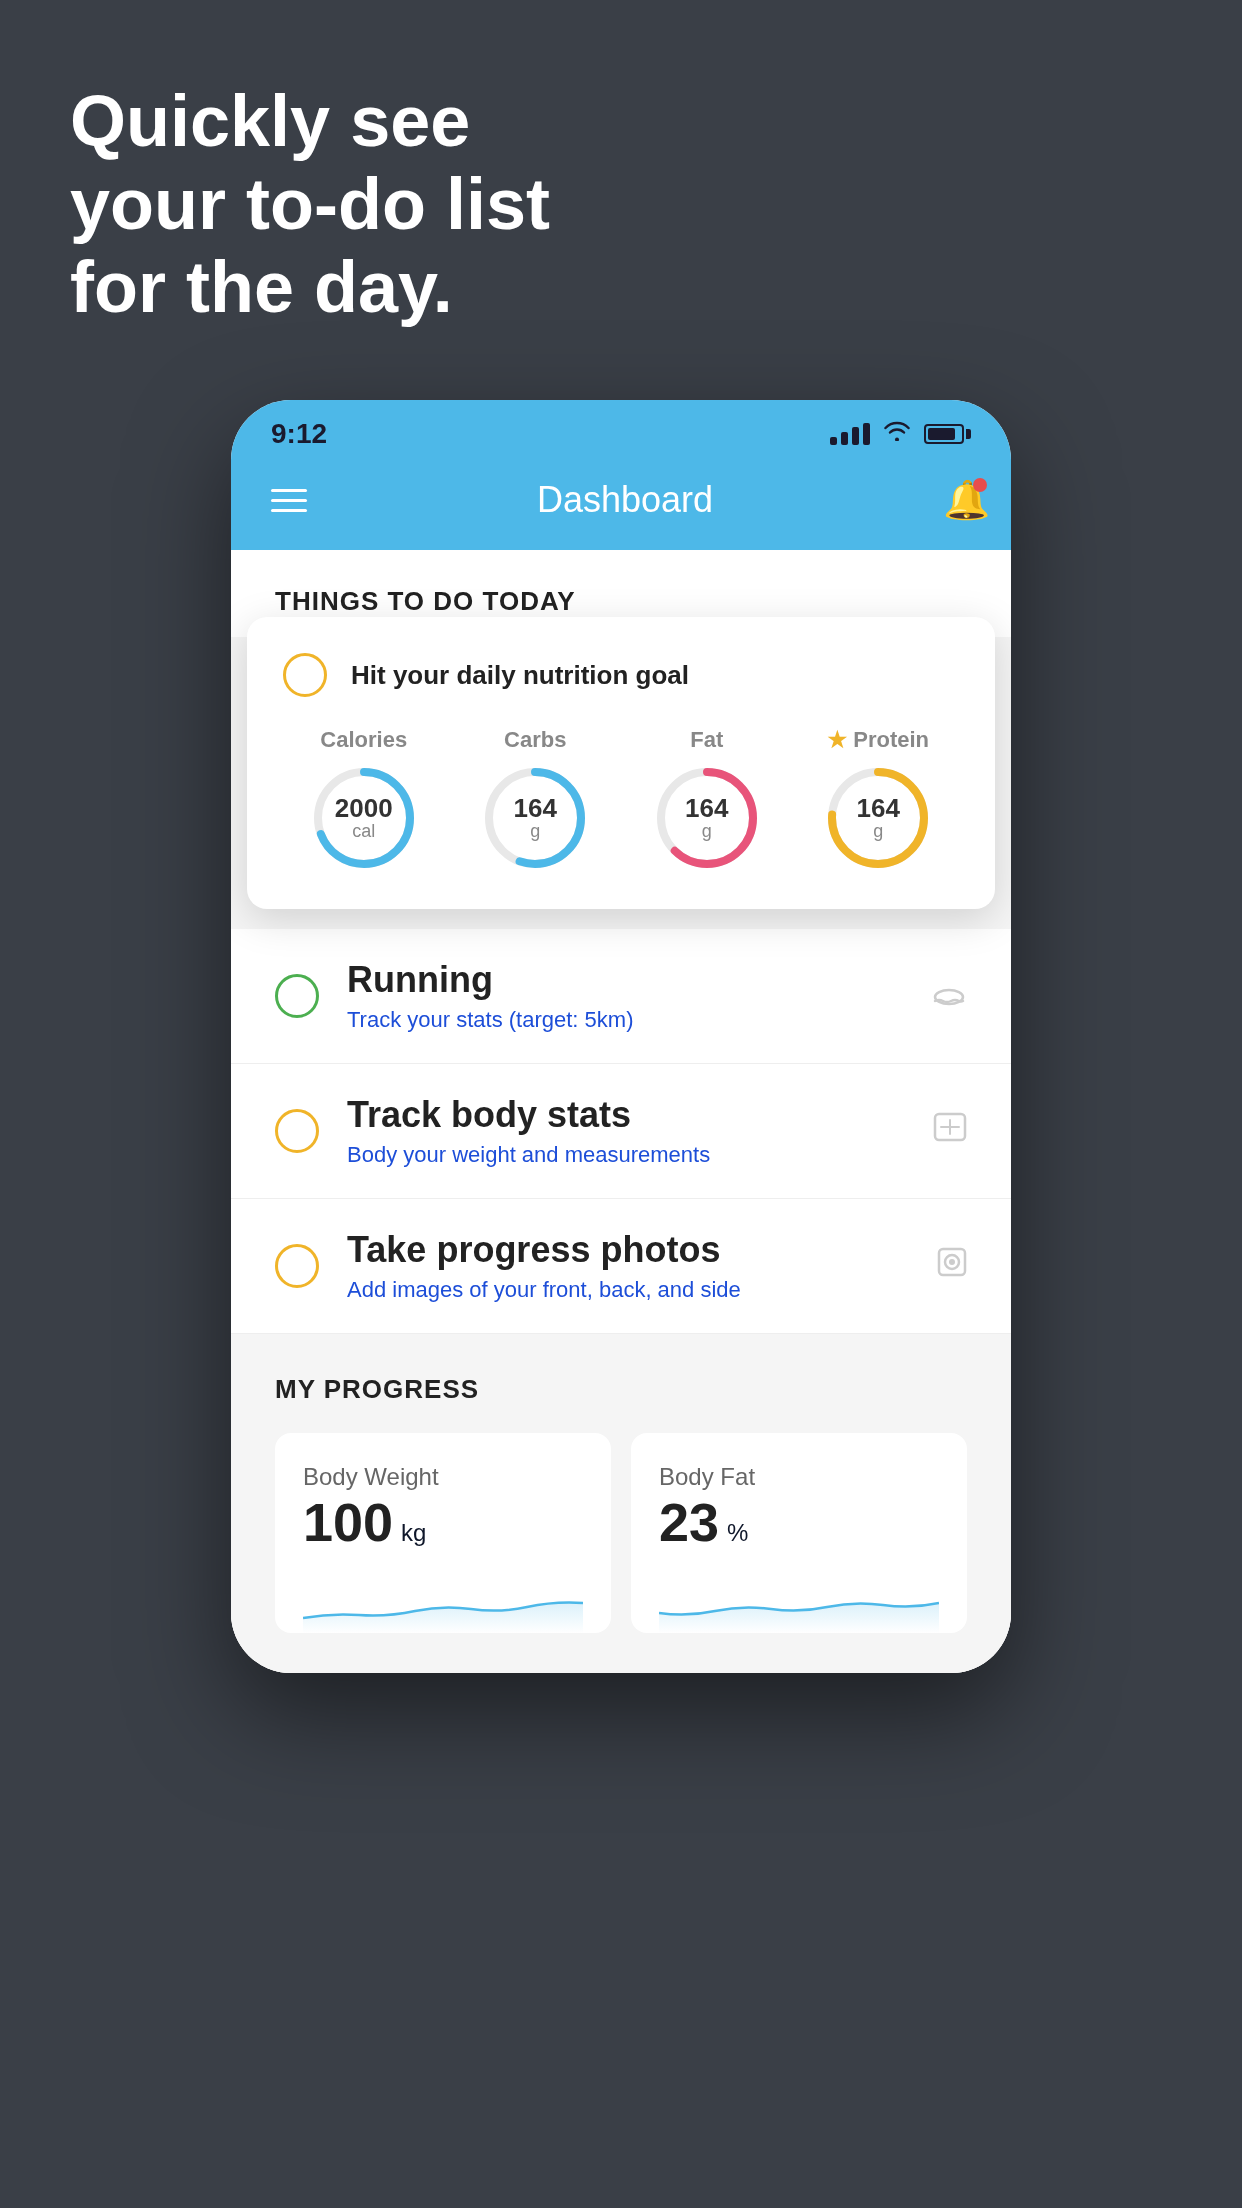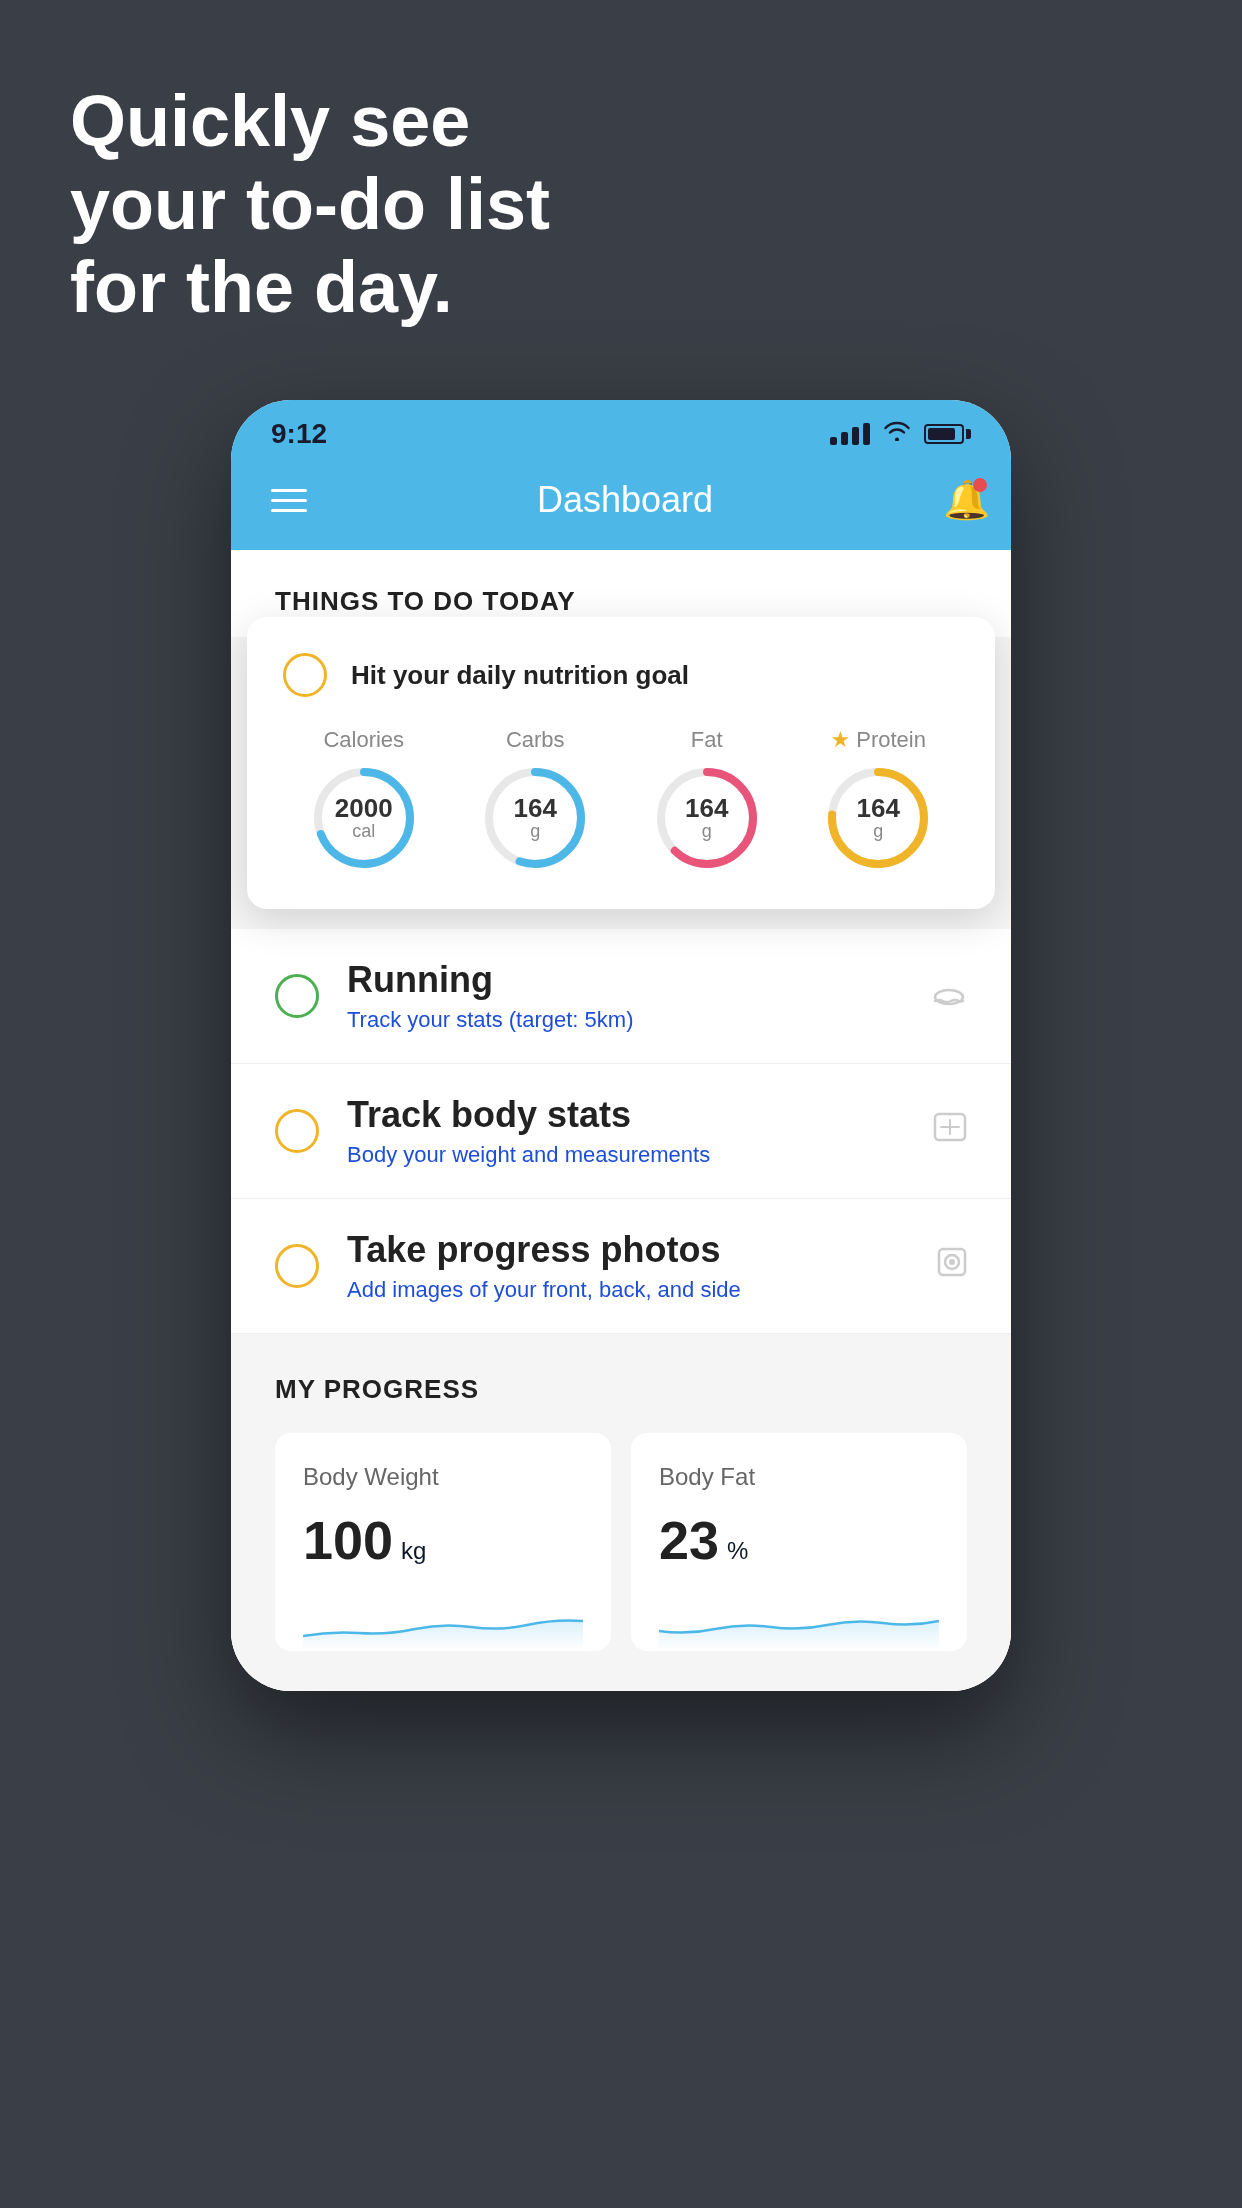--- a/index.html
+++ b/index.html
@@ -215,20 +215,21 @@
       align-items: center;
       gap: 10px;
     }
 
     .nutrition-label {
       font-size: 22px;
       color: #888;
       display: flex;
       align-items: center;
       gap: 6px;
+      font-weight: bold;
     }
 
     .star-icon {
       color: #f0b429;
       font-size: 22px;
     }
 
     .ring-container {
       position: relative;
       width: 110px;
@@ -346,21 +347,20 @@
       flex: 1;
       background: #ffffff;
       border-radius: 16px;
       padding: 30px 28px 0 28px;
       overflow: hidden;
     }
 
     .progress-card-title {
       font-size: 24px;
       color: #666;
-      margin-bottom: 18px;
     }
 
     .progress-value-row {
       display: flex;
       align-items: baseline;
       gap: 8px;
       margin-bottom: 20px;
     }
 
     .progress-value {

